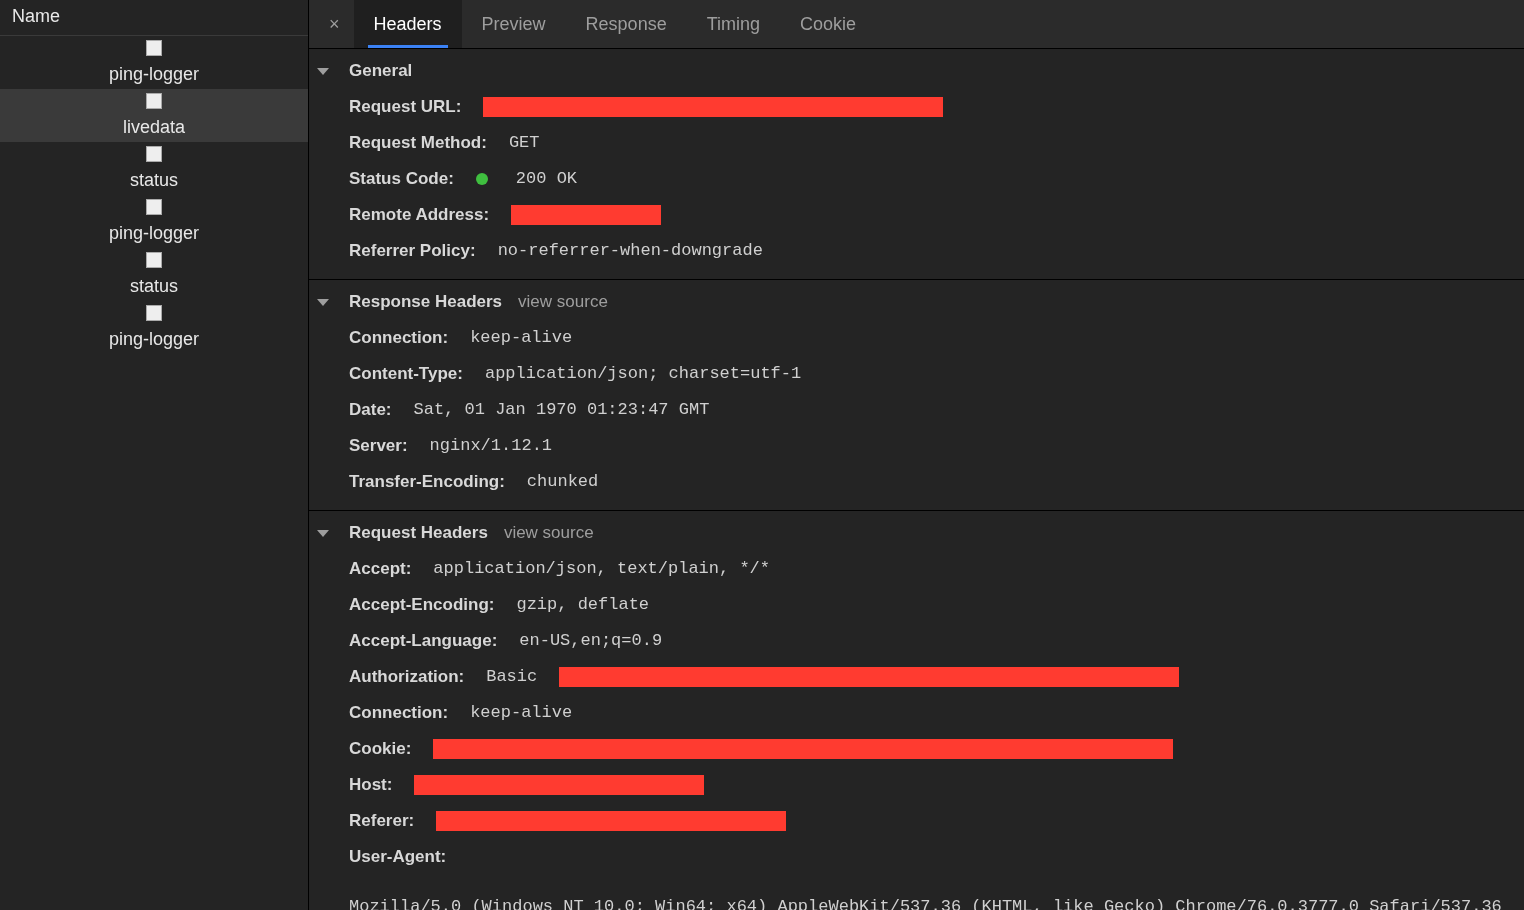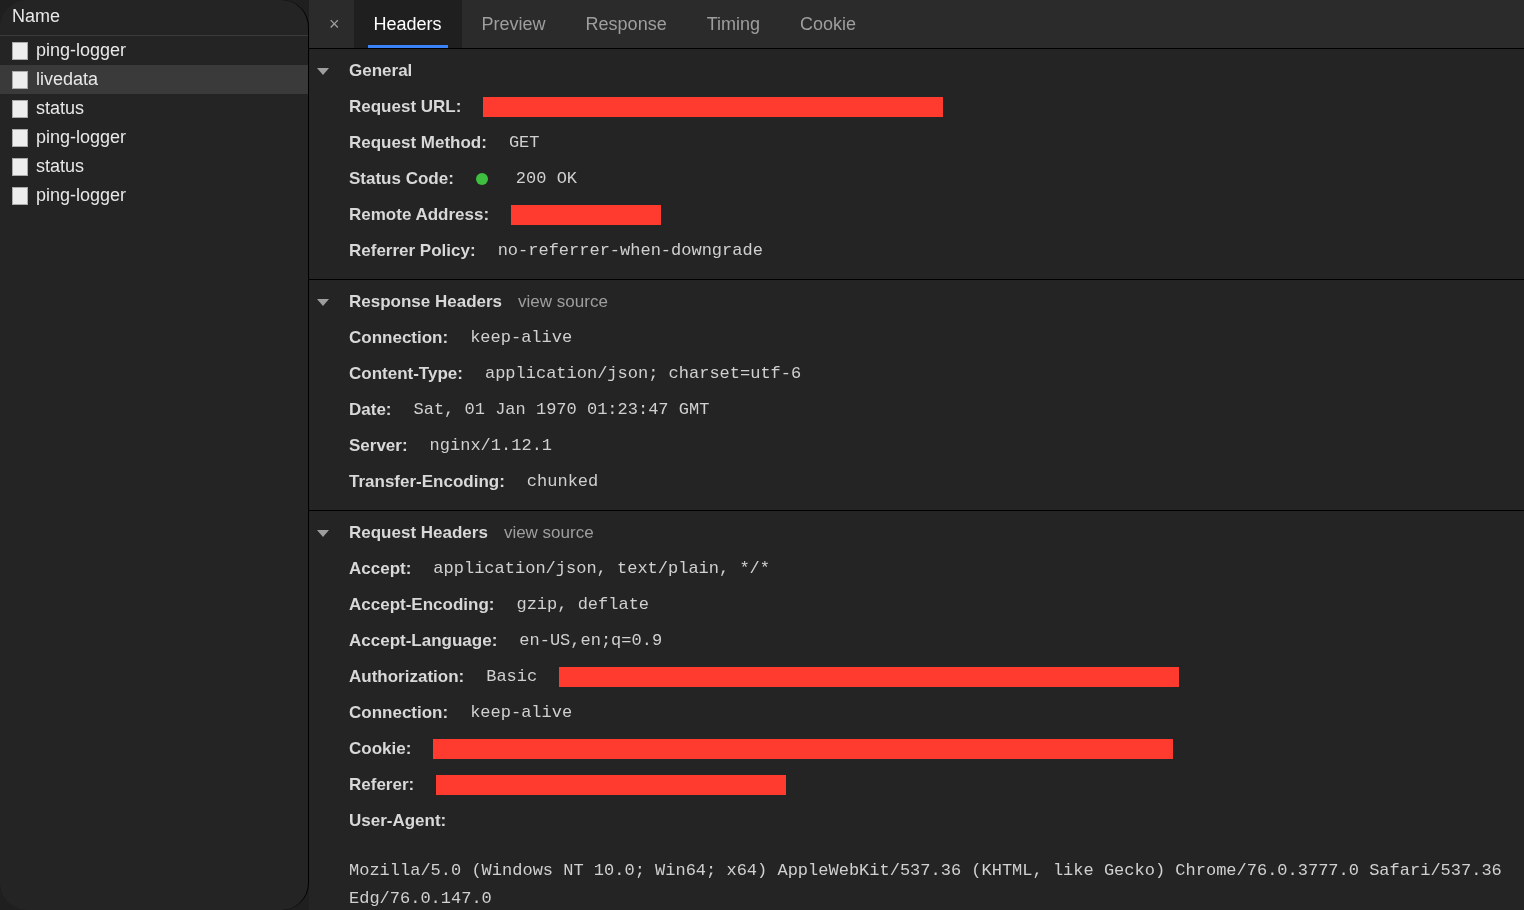--- a/index.html
+++ b/index.html
@@ -16,24 +16,24 @@
     --mono:#d0d0d0;
     --redact:#ff3b30;
     --status-green:#3fbf3f;
     --row-hover:#3a3a3a;
     font-family:"Segoe UI",Arial,sans-serif;
   }
   html,body{margin:0;padding:0;height:100%;background:var(--bg-darker);color:var(--text-main);}
   body{display:flex;width:1524px;height:910px;overflow:hidden;font-size:18px;}
 
   
-  .sidebar{width:308px;flex:0 0 308px;background:var(--bg-main);border-right:1px solid #000;display:flex;flex-direction:column;border-radius:27px;}
+  .sidebar{width:308px;flex:0 0 308px;background:var(--bg-main);border-right:1px solid #000;display:flex;flex-direction:column;}
   .sidebar-header{padding:6px 12px 8px 12px;font-size:18px;color:var(--text-main);border-bottom:1px solid var(--bg-sep);}
   .request-list{display:flex;flex-direction:column;}
-  .req-row{display:flex;align-items:center;gap:8px;padding:4px 12px;font-size:18px;color:var(--text-main);cursor:default;}
+  .req-row{display:flex;align-items:center;gap:8px;padding:4px 12px;font-size:18px;color:var(--text-main);cursor:default;flex-direction:column;}
   .req-row.selected{background:var(--row-hover);}
   .file-icon{width:14px;height:16px;background:#eee;border:1px solid #aaa;flex:0 0 14px;}
 
   
   .main{flex:1;display:flex;flex-direction:column;background:var(--bg-main);min-width:0;}
   .tabbar{display:flex;align-items:center;background:var(--bg-panel);height:48px;border-bottom:1px solid #000;padding-left:6px;gap:0;}
   .tab-close{color:var(--text-dim);font-size:18px;padding:0 14px;cursor:pointer;}
   .tab{padding:0 20px;height:48px;display:flex;align-items:center;color:var(--tab-inactive);font-size:18px;cursor:pointer;position:relative;}
   .tab.active{color:var(--tab-active);background:var(--bg-darker);}
   .tab.active::after{content:"";position:absolute;left:14px;right:14px;bottom:0;height:3px;background:var(--tab-underline);}
@@ -144,21 +144,21 @@
         <span class="section-title">Response Headers</span>
         <span class="view-source">view source</span>
       </div>
       <div id="resp-rows">
           <div class="kv">
             <span class="k">Connection:</span>
             <span class="v">keep-alive</span>
           </div>
           <div class="kv">
             <span class="k">Content-Type:</span>
-            <span class="v">application/json; charset=utf-6</span>
+            <span class="v">application/json; charset=utf-1</span>
           </div>
           <div class="kv">
             <span class="k">Date:</span>
             <span class="v">Sat, 01 Jan 1970 01:23:47 GMT</span>
           </div>
           <div class="kv">
             <span class="k">Server:</span>
             <span class="v">nginx/1.12.1</span>
           </div>
           <div class="kv">
@@ -194,20 +194,24 @@
           </div>
           <div class="kv">
             <span class="k">Connection:</span>
             <span class="v">keep-alive</span>
           </div>
           <div class="kv">
             <span class="k">Cookie:</span>
             <span class="redact cookie"></span>
           </div>
           <div class="kv">
+            <span class="k">Host:</span>
+            <span class="redact host"></span>
+          </div>
+          <div class="kv">
             <span class="k">Referer:</span>
             <span class="redact ref"></span>
           </div>
           <div class="kv">
             <span class="k">User-Agent:</span>
             <span class="v">Mozilla/5.0 (Windows NT 10.0; Win64; x64) AppleWebKit/537.36 (KHTML, like Gecko) Chrome/76.0.3777.0 Safari/537.36 Edg/76.0.147.0</span>
           </div>
         </div>
     </div>
 

